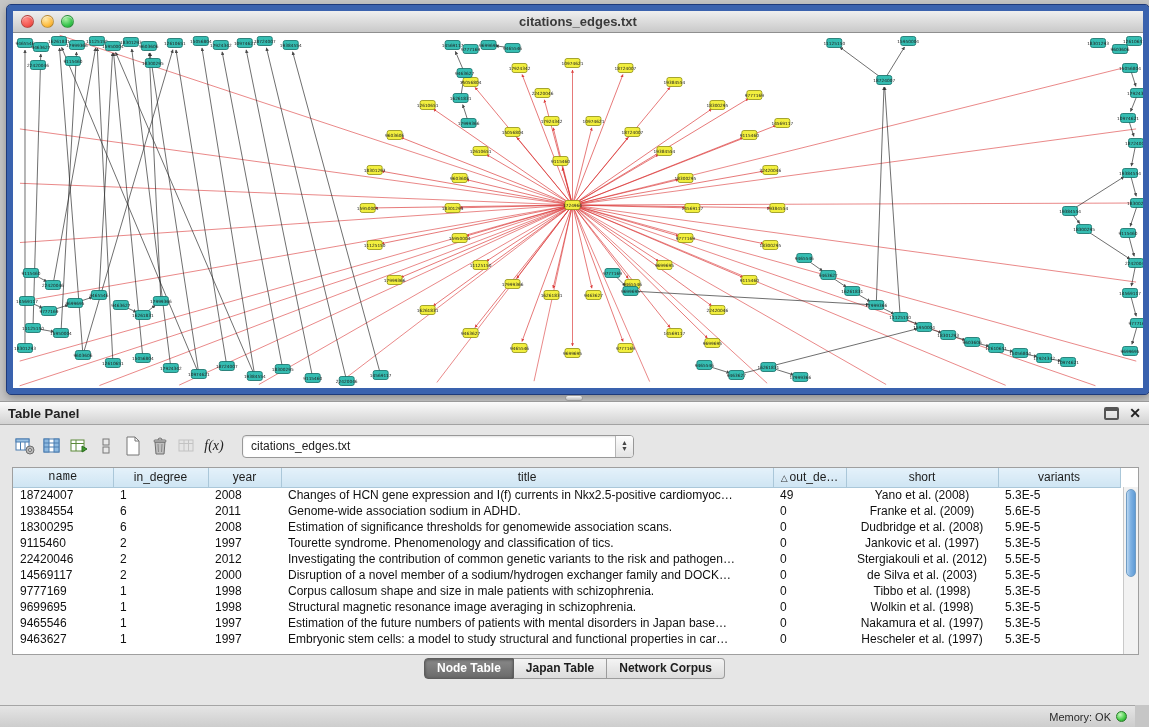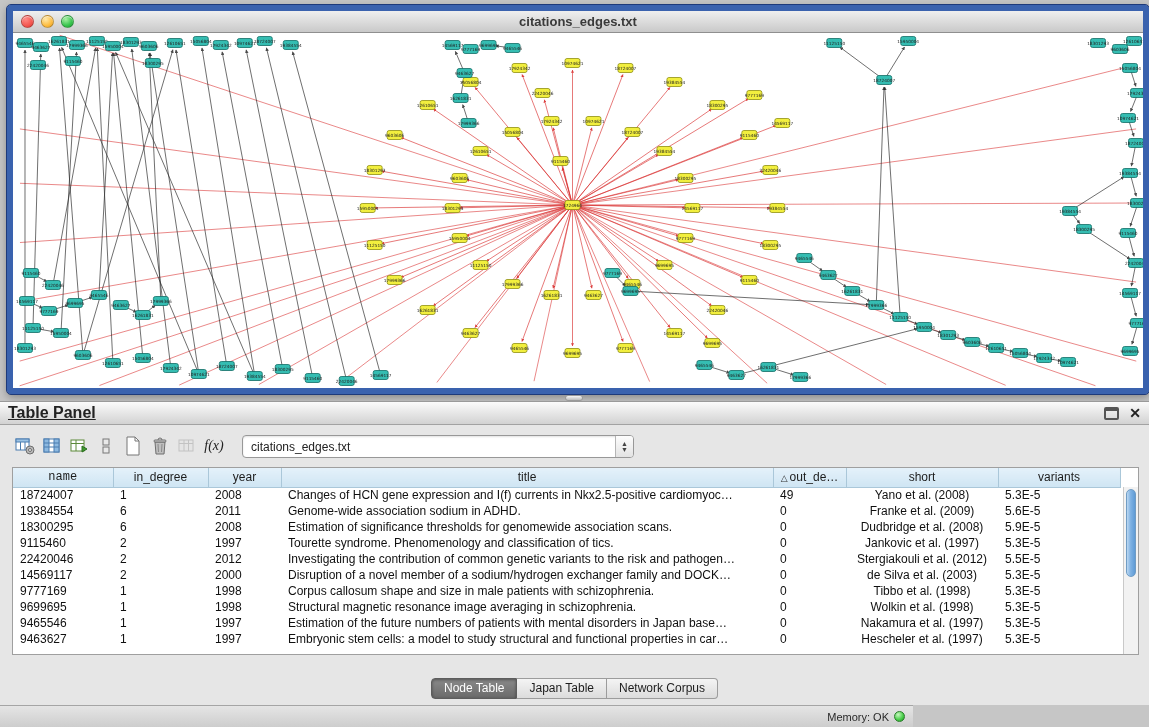--- a/index.html
+++ b/index.html
@@ -28,26 +28,26 @@
 
   
   .grip { position:absolute; left:565px; top:395px; width:18px; height:6px;
     background:linear-gradient(#f5f5f5,#bdbdbd); border:1px solid #9a9a9a; border-radius:3px; }
 
   
   .table-panel { position:absolute; left:0; top:401px; width:1149px; height:304px;
     background:#e6e6e6; border-top:1px solid #9a9a9a; }
   .panel-header { height:23px; background:linear-gradient(#fbfbfb,#d2d2d2);
     border-bottom:1px solid #a2a2a2; display:flex; align-items:center; padding:0 8px; }
-  .panel-title { font-size:16px; font-weight:bold; color:#222; flex:1;text-decoration:underline; }
+  .panel-title { font-size:13px; font-weight:bold; color:#222; flex:1; }
   .float-icon { width:15px; height:13px; border:2px solid #555; border-top-width:4px;
     border-radius:2px; margin-right:10px; cursor:pointer; }
   .close-icon { font-size:14px; font-weight:bold; color:#222; cursor:pointer; line-height:1; }
 
-  .toolbar { display:flex; align-items:flex-end; gap:1px; padding:9px 10px 7px 12px; }
+  .toolbar { display:flex; align-items:center; gap:1px; padding:9px 10px 7px 12px; }
   .tb-btn { width:26px; height:24px; display:flex; align-items:center; justify-content:center;
     border-radius:4px; cursor:pointer; }
   .fx-btn { font-style:italic; font-family:"Liberation Serif",serif; font-size:14px; color:#222; }
   .combo { margin-left:14px; width:392px; height:23px; background:#fff;
     border:1px solid #989898; border-radius:4px; display:flex; align-items:center;
     font-size:12px; color:#222; box-shadow:inset 0 1px 2px rgba(0,0,0,.12); cursor:pointer; }
   .combo-text { flex:1; padding-left:8px; }
   .combo-step { width:18px; height:100%; border-left:1px solid #b5b5b5;
     display:flex; flex-direction:column; align-items:center; justify-content:center;
     font-size:7px; color:#444; line-height:.8; background:linear-gradient(#fdfdfd,#e3e3e3);
@@ -62,31 +62,31 @@
   th:first-child { border-left:none;font-family:Liberation Mono, monospace; }
   td { height:16px; padding:0 0 0 7px; color:#101010; overflow:hidden;
     white-space:nowrap; text-overflow:clip; cursor:default; }
   td.c-short { text-align:center; padding:0;margin-top:24px; }
   .sort-tri { font-size:9px; margin-right:2px; color:#333; }
   .vscroll { position:absolute; right:0; top:19px; bottom:0; width:15px;
     background:#f2f2f2; border-left:1px solid #c9c9c9; }
   .vthumb { position:absolute; left:2px; top:2px; width:10px; height:88px; border-radius:6px;
     background:linear-gradient(90deg,#bcd8f2,#7fb2e3 45%,#5f9bd6); border:1px solid #6f9cc4; }
 
-  .tabs { display:flex; justify-content:center; margin-top:23px; }
+  .tabs { display:flex; justify-content:center; margin-top:3px;font-weight:bold; }
   .tab { height:21px; line-height:19px; padding:0 12px; font-size:12px; color:#1d1d1d;
     background:linear-gradient(#f4f4f4,#dcdcdc); border:1px solid #9c9c9c;
     border-left:none; cursor:pointer; }
   .tab:first-child { border-left:1px solid #9c9c9c; border-radius:4px 0 0 4px; }
   .tab:last-child { border-radius:0 4px 4px 0; }
   .tab.active { background:linear-gradient(#8a8a8a,#6a6a6a); color:#fff;
     border-color:#5d5d5d; box-shadow:inset 0 1px 3px rgba(0,0,0,.4); }
 
   
-  .statusbar { position:absolute; left:0; bottom:0; width:913px; height:22px;
+  .statusbar { position:absolute; left:0; bottom:0; width:1135px; height:22px;
     background:linear-gradient(#e5e5e5,#cdcdcd); border-top:1px solid #a5a5a5;
     display:flex; align-items:center; justify-content:flex-end; padding-right:8px; gap:5px; }
   .mem-label { font-size:11px; color:#2a2a2a; }
   .mem-dot { width:11px; height:11px; border-radius:50%;
     background:radial-gradient(circle at 35% 30%, #c8f7c0,#4ed04e 55%,#18901f);
     border:1px solid #2a7d2a; }
 </style>
 </head>
 <body>
 

